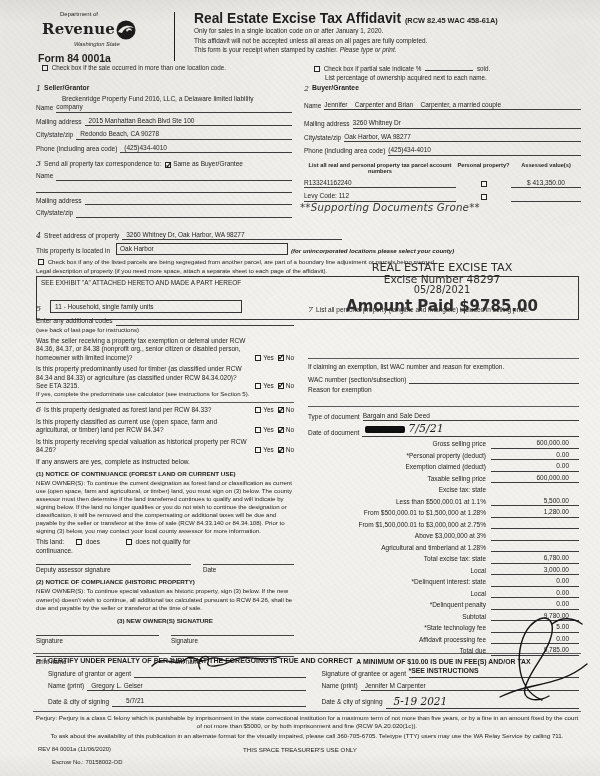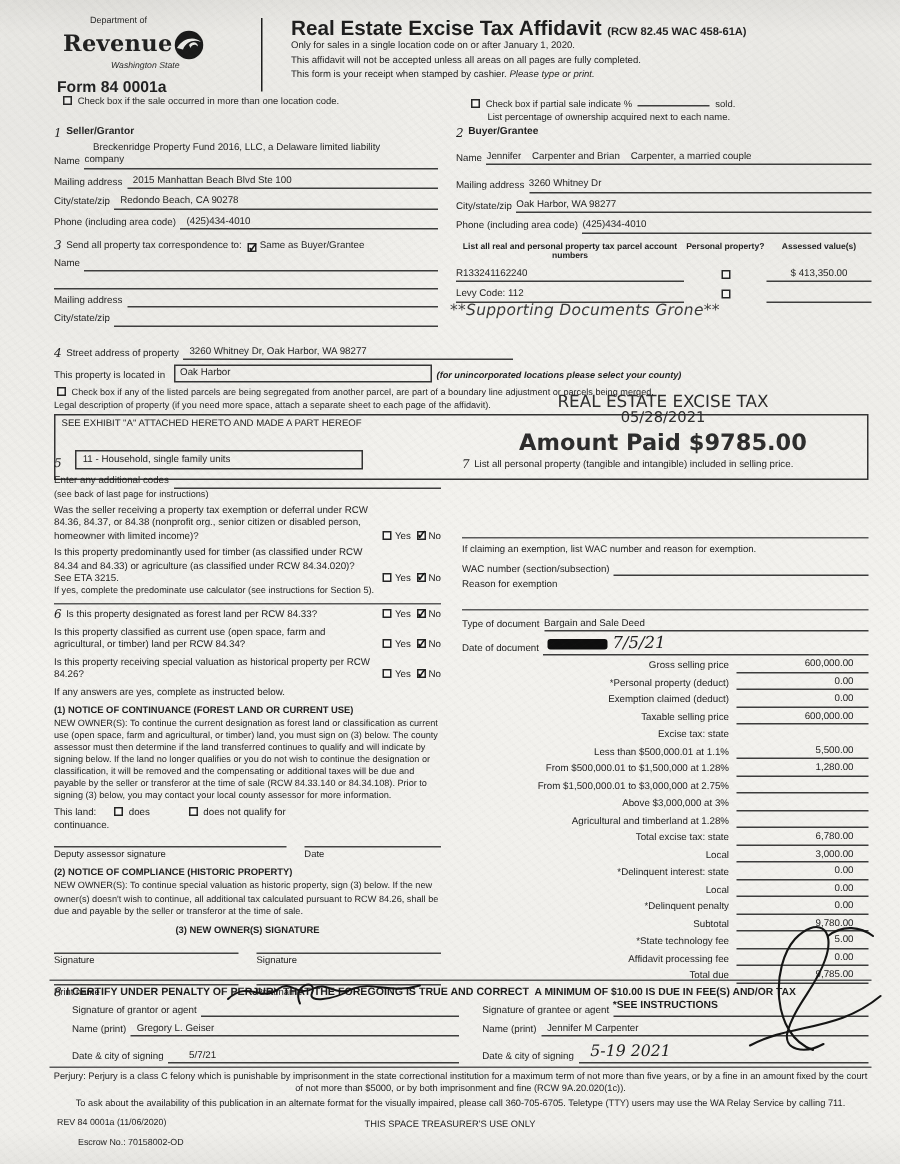--- a/index.html
+++ b/index.html
@@ -91,21 +91,21 @@
   .flab { text-align:right; padding-right:5px; white-space:nowrap; }
   .fval { width:88px; border-bottom:1px solid #3c3c3c; text-align:right; padding-right:10px; flex:none; }
   .finrow.nol .fval { border-bottom:none; }
   .minline { text-align:center; font-weight:bold; font-size:6.9px; margin-top:2px; }
   .hand { font-family:"DejaVu Serif",serif; font-style:italic; }
   .blob { display:inline-block; width:40px; height:7px; background:#0e0e0e; border-radius:2px; margin:0 3px; vertical-align:-1px; }
   
   #certrule { left:33px; top:653px; width:548px; }
   #certify { left:36px; top:657px; width:543px; }
   .crow { display:flex; gap:16px; margin-top:3.5px; }
-  .chalf { flex:1; display:flex; align-items:flex-end; }
+  .chalf { flex:1; display:flex; align-items:center; }
   #perjury { left:33px; top:711px; width:548px; text-align:center; font-size:6.2px; border-top:1px solid #5a5a5a; padding-top:2px; line-height:1.35; }
   .footrow { font-size:5.9px; }
   svg.ink { position:absolute; z-index:9; }
 </style>
 </head>
 <body>
 
 <div class="page">
 
   <div class="abs" id="header">
@@ -248,20 +248,21 @@
     <div style="margin-top:2.5px;" class="sm">
       <span class="cb"></span>
       <span>Check box if any of the listed parcels are being segregated from another parcel, are part of a boundary line adjustment or parcels being merged.</span>
     </div>
     <div class="sm" style="margin-top:1px;">Legal description of property (if you need more space, attach a separate sheet to each page of the affidavit).</div>
     <div class="legalbox">SEE EXHIBIT "A" ATTACHED HERETO AND MADE A PART HEREOF</div>
   </div>
 
   <div class="abs" id="stamp-excise">
     <div class="l1">REAL ESTATE EXCISE TAX</div>
+    <div class="l2">Excise Number 48297</div>
     <div class="l3">05/28/2021</div>
     <div class="l4">Amount Paid $9785.00</div>
   </div>
 
   <div class="abs" id="row2">
     <div class="l5col">
       <div class="row">
         <span class="secnum" style="margin-right:9px;">5</span>
         <span class="codebox">11 - Household, single family units</span>
       </div>

